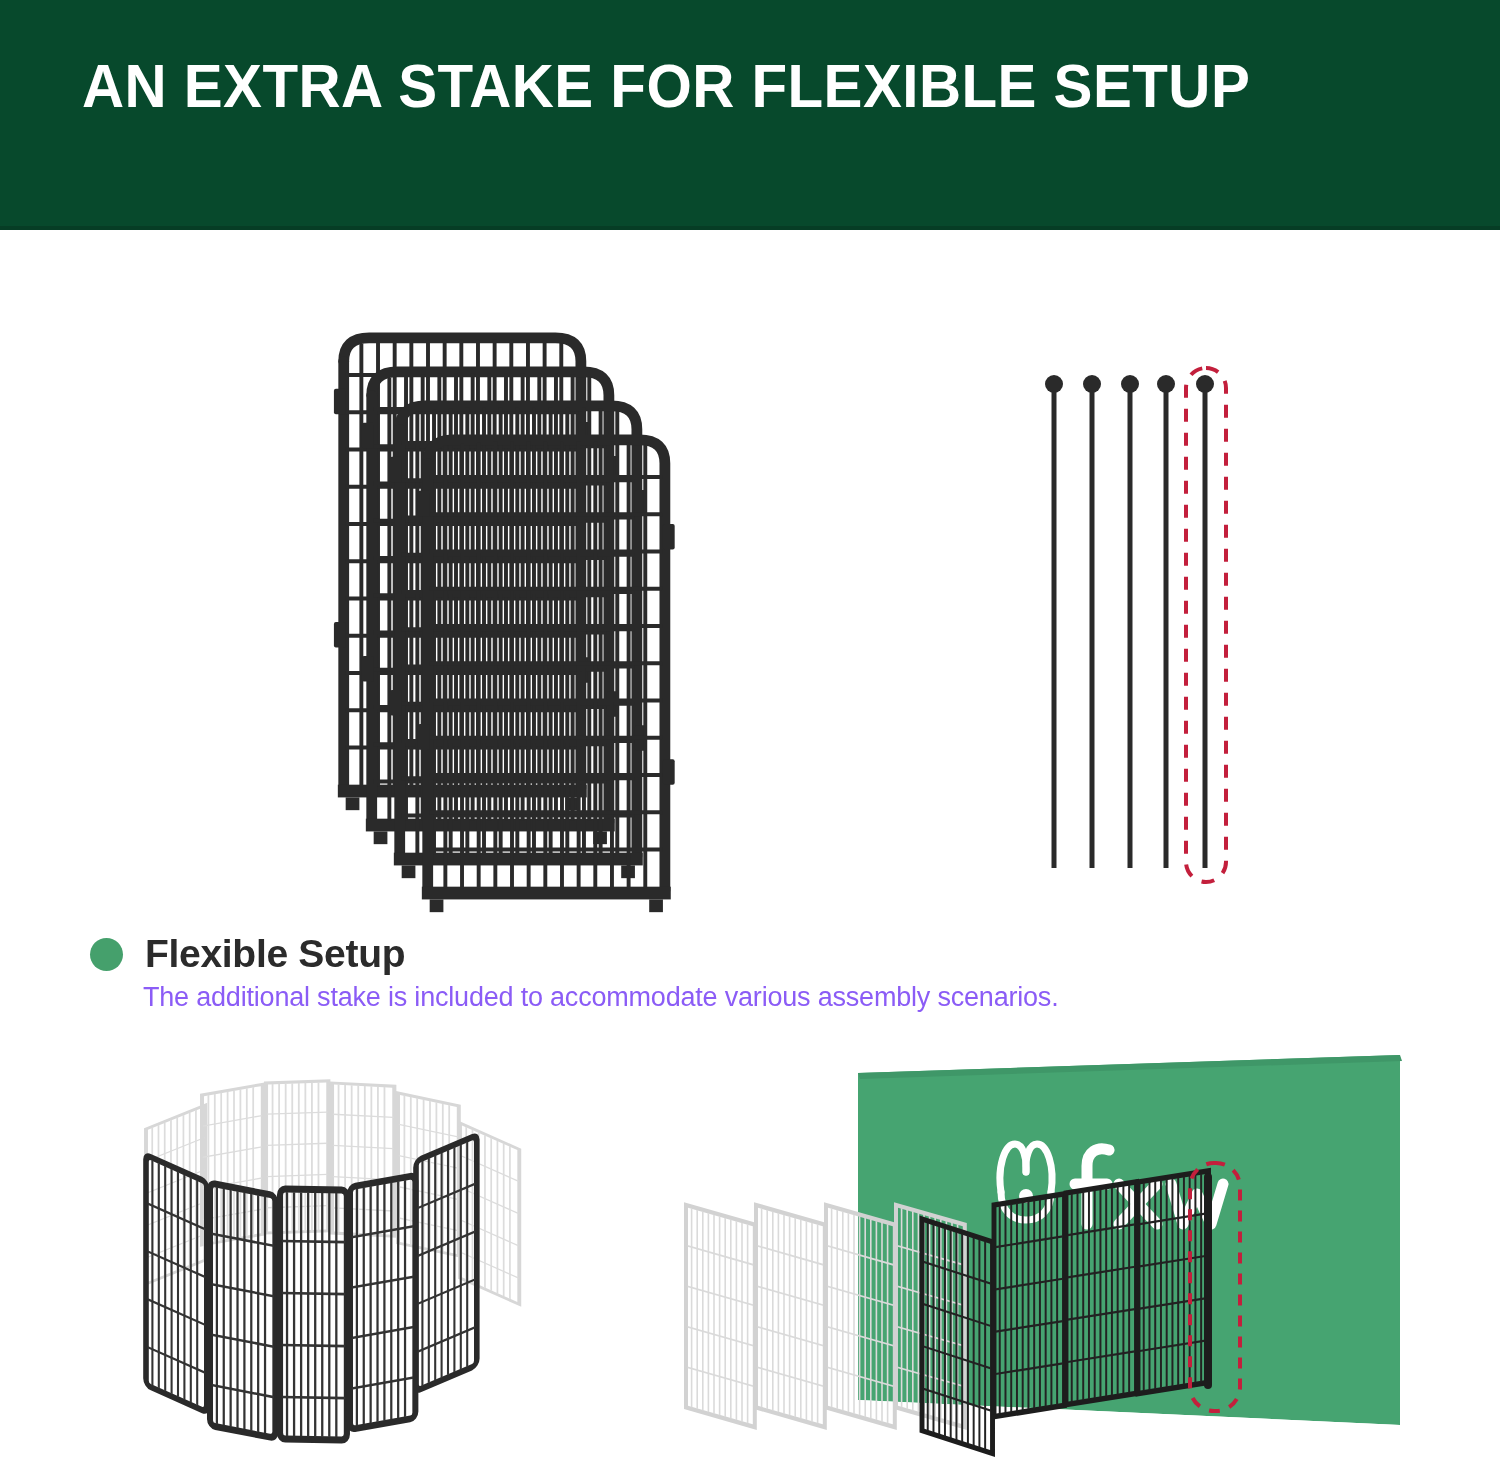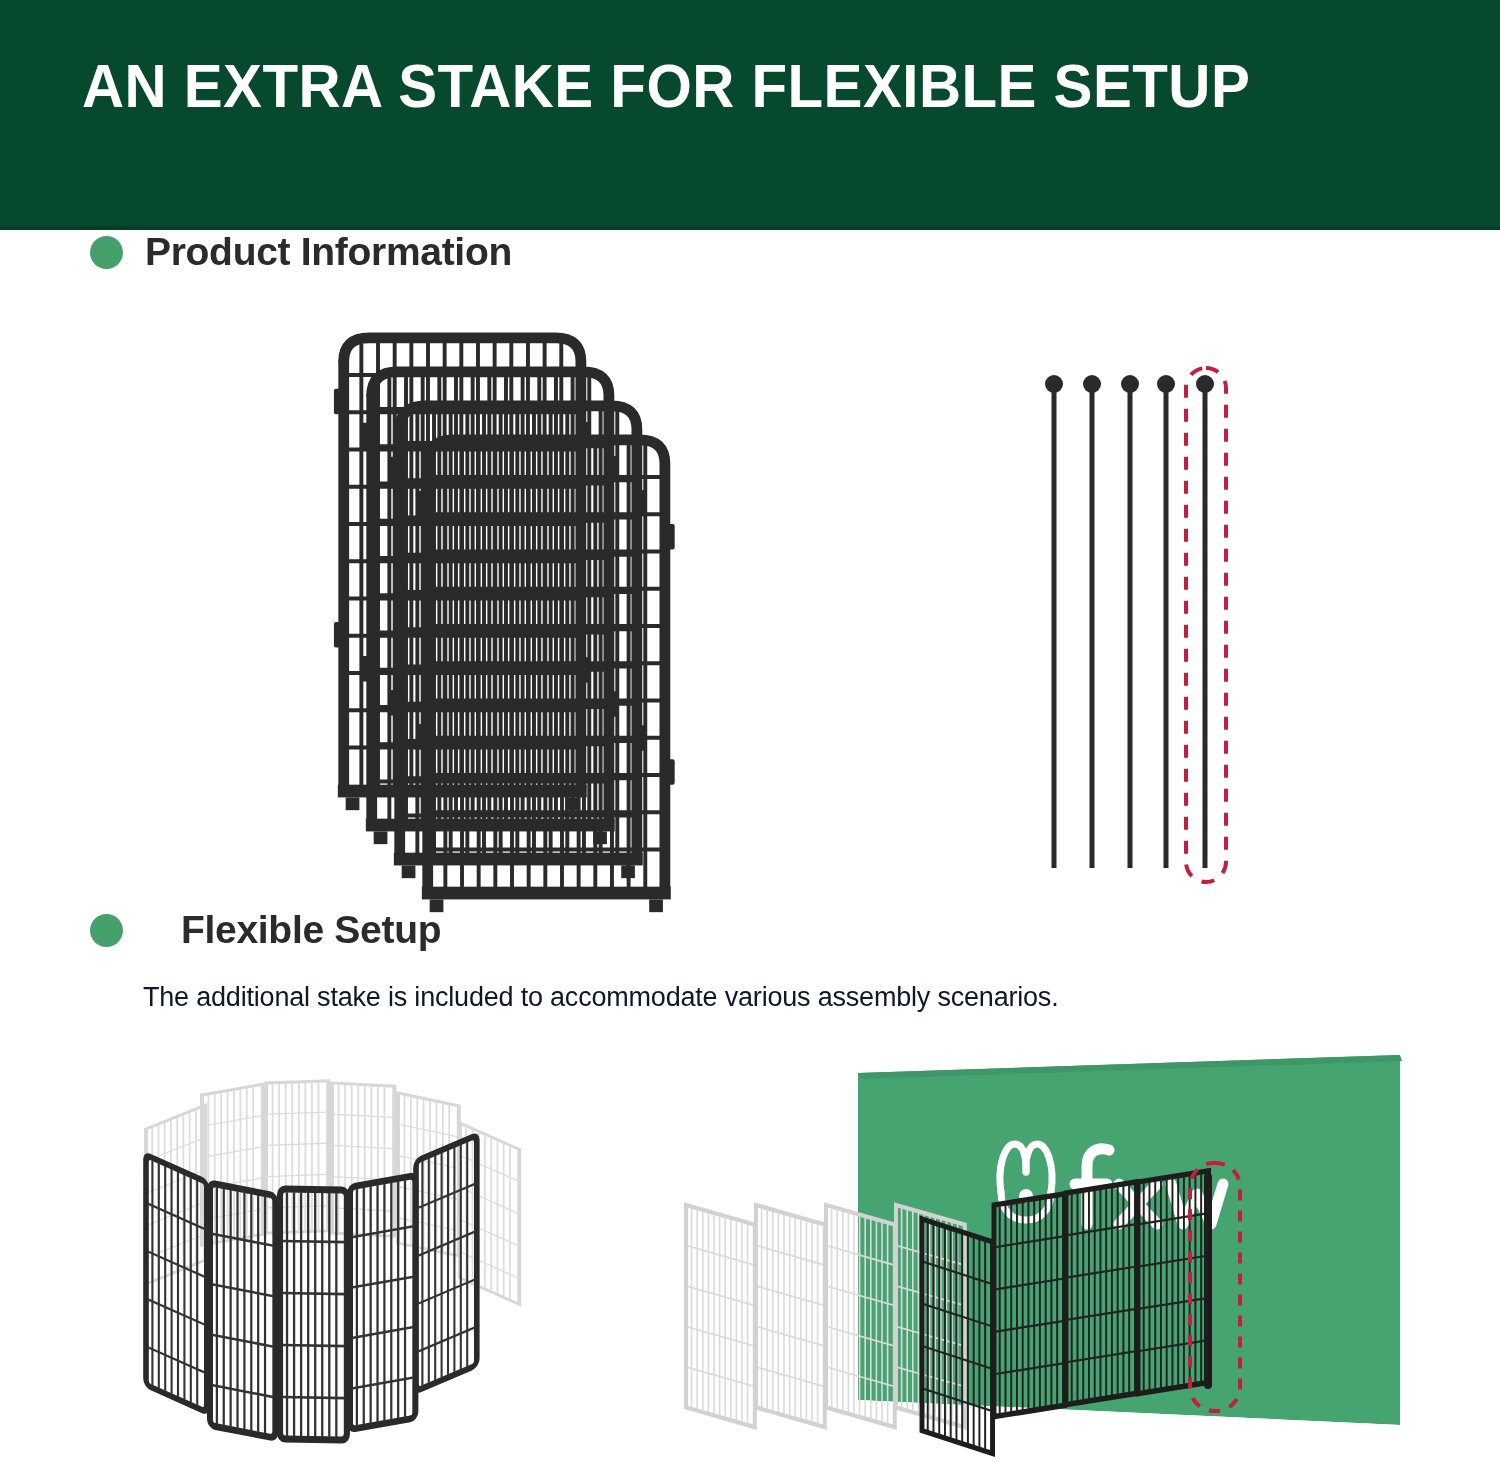--- a/index.html
+++ b/index.html
@@ -39,48 +39,44 @@
   }
   .section-label{
     margin-left:22px;
     font-size:39px;
     font-weight:bold;
     color:#2b2b2b;
     letter-spacing:-0.3px;
     white-space:nowrap;
   }
   #sec-product{left:90px;top:230px;}
-  #sec-flex{left:90px;top:908px;gap:36px;}
+  #sec-flex{left:90px;top:932px;}
   .section-desc{
     position:absolute;left:143px;top:982px;
-    font-size:27px;color:#0f172a;white-space:nowrap;
+    font-size:27px;color:#8b5cf6;white-space:nowrap;
     letter-spacing:-0.2px;
   }
 
   
   .stage{position:absolute;}
   #stage-panels{left:300px;top:300px;width:430px;height:610px;}
   #stage-stakes{left:1030px;top:360px;width:220px;height:530px;}
   #stage-octagon{left:110px;top:1075px;width:490px;height:380px;}
   #stage-wall{left:650px;top:1055px;width:760px;height:405px;}
   svg{display:block;overflow:visible;}
 </style>
 </head>
 <body>
 
 <div class="page">
 
   <div class="header-band">
     <div class="header-title">AN EXTRA STAKE FOR FLEXIBLE SETUP</div>
   </div>
 
-  <div class="section-head" id="sec-product">
-    <span class="bullet"></span>
-    <span class="section-label">Product Information</span>
-  </div>
 
   <div class="stage" id="stage-panels">
     <svg width="430" height="610" viewBox="0 0 430 610">
       <defs>
 
         <g id="meshpanel">
 
           <path d="M14,34 Q14,10 40,10 L230,10 Q256,10 256,34 L256,470" fill="none" stroke="#2A2A2A" stroke-width="11" stroke-linecap="round"></path>
           <line x1="14" y1="34" x2="14" y2="470" stroke="#2A2A2A" stroke-width="11" stroke-linecap="round"></line>
 

